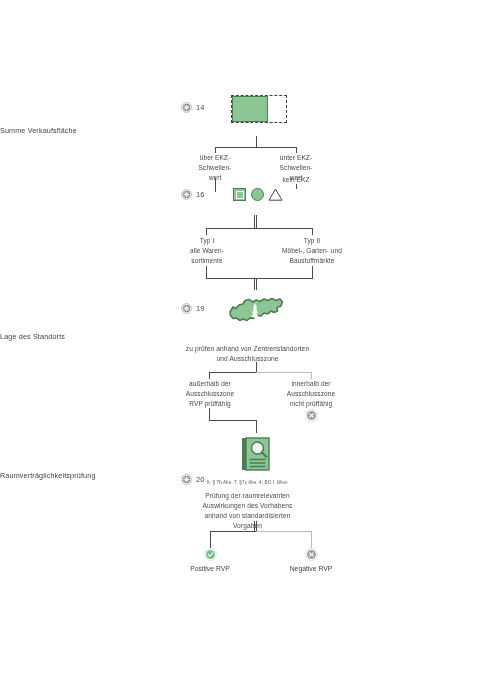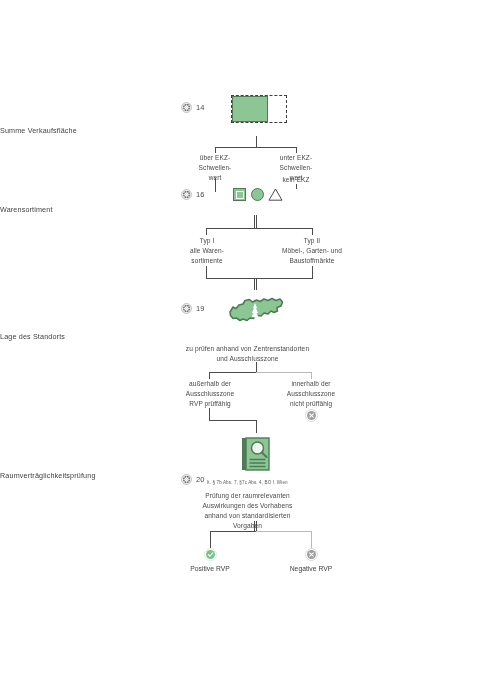--- a/index.html
+++ b/index.html
@@ -206,21 +206,20 @@
     </svg>
     <span class="step-num">16</span>
   </div>
 
   <div class="sq-icon" style="left:233px; top:188px; width:13px; height:13px;"></div>
   <div class="ci-icon" style="left:251px; top:188px; width:13px; height:13px;"></div>
   <svg class="glyph" style="left:268px; top:187px;" width="15" height="15" viewBox="0 0 15 15">
     <polygon points="7.5,2 14,13.2 1,13.2" fill="#ffffff" stroke="#4a4a4a" stroke-width="1"></polygon>
   </svg>
 
-  <div class="node-title" style="left:0; top:205px; width:495px;">Warensortiment</div>
 
   <div class="dline" style="left:254px; top:215px; height:13px;"></div>
   <div class="hline" style="left:206px; top:228px; width:107px;"></div>
   <div class="vline" style="left:206px; top:228px; height:7px;"></div>
   <div class="vline" style="left:312px; top:228px; height:7px;"></div>
 
   <div class="branch-label" style="left:176px; top:236px; width:62px;">
     <div>Typ I</div>
     <div>alle Waren-</div>
     <div>sortimente</div>

